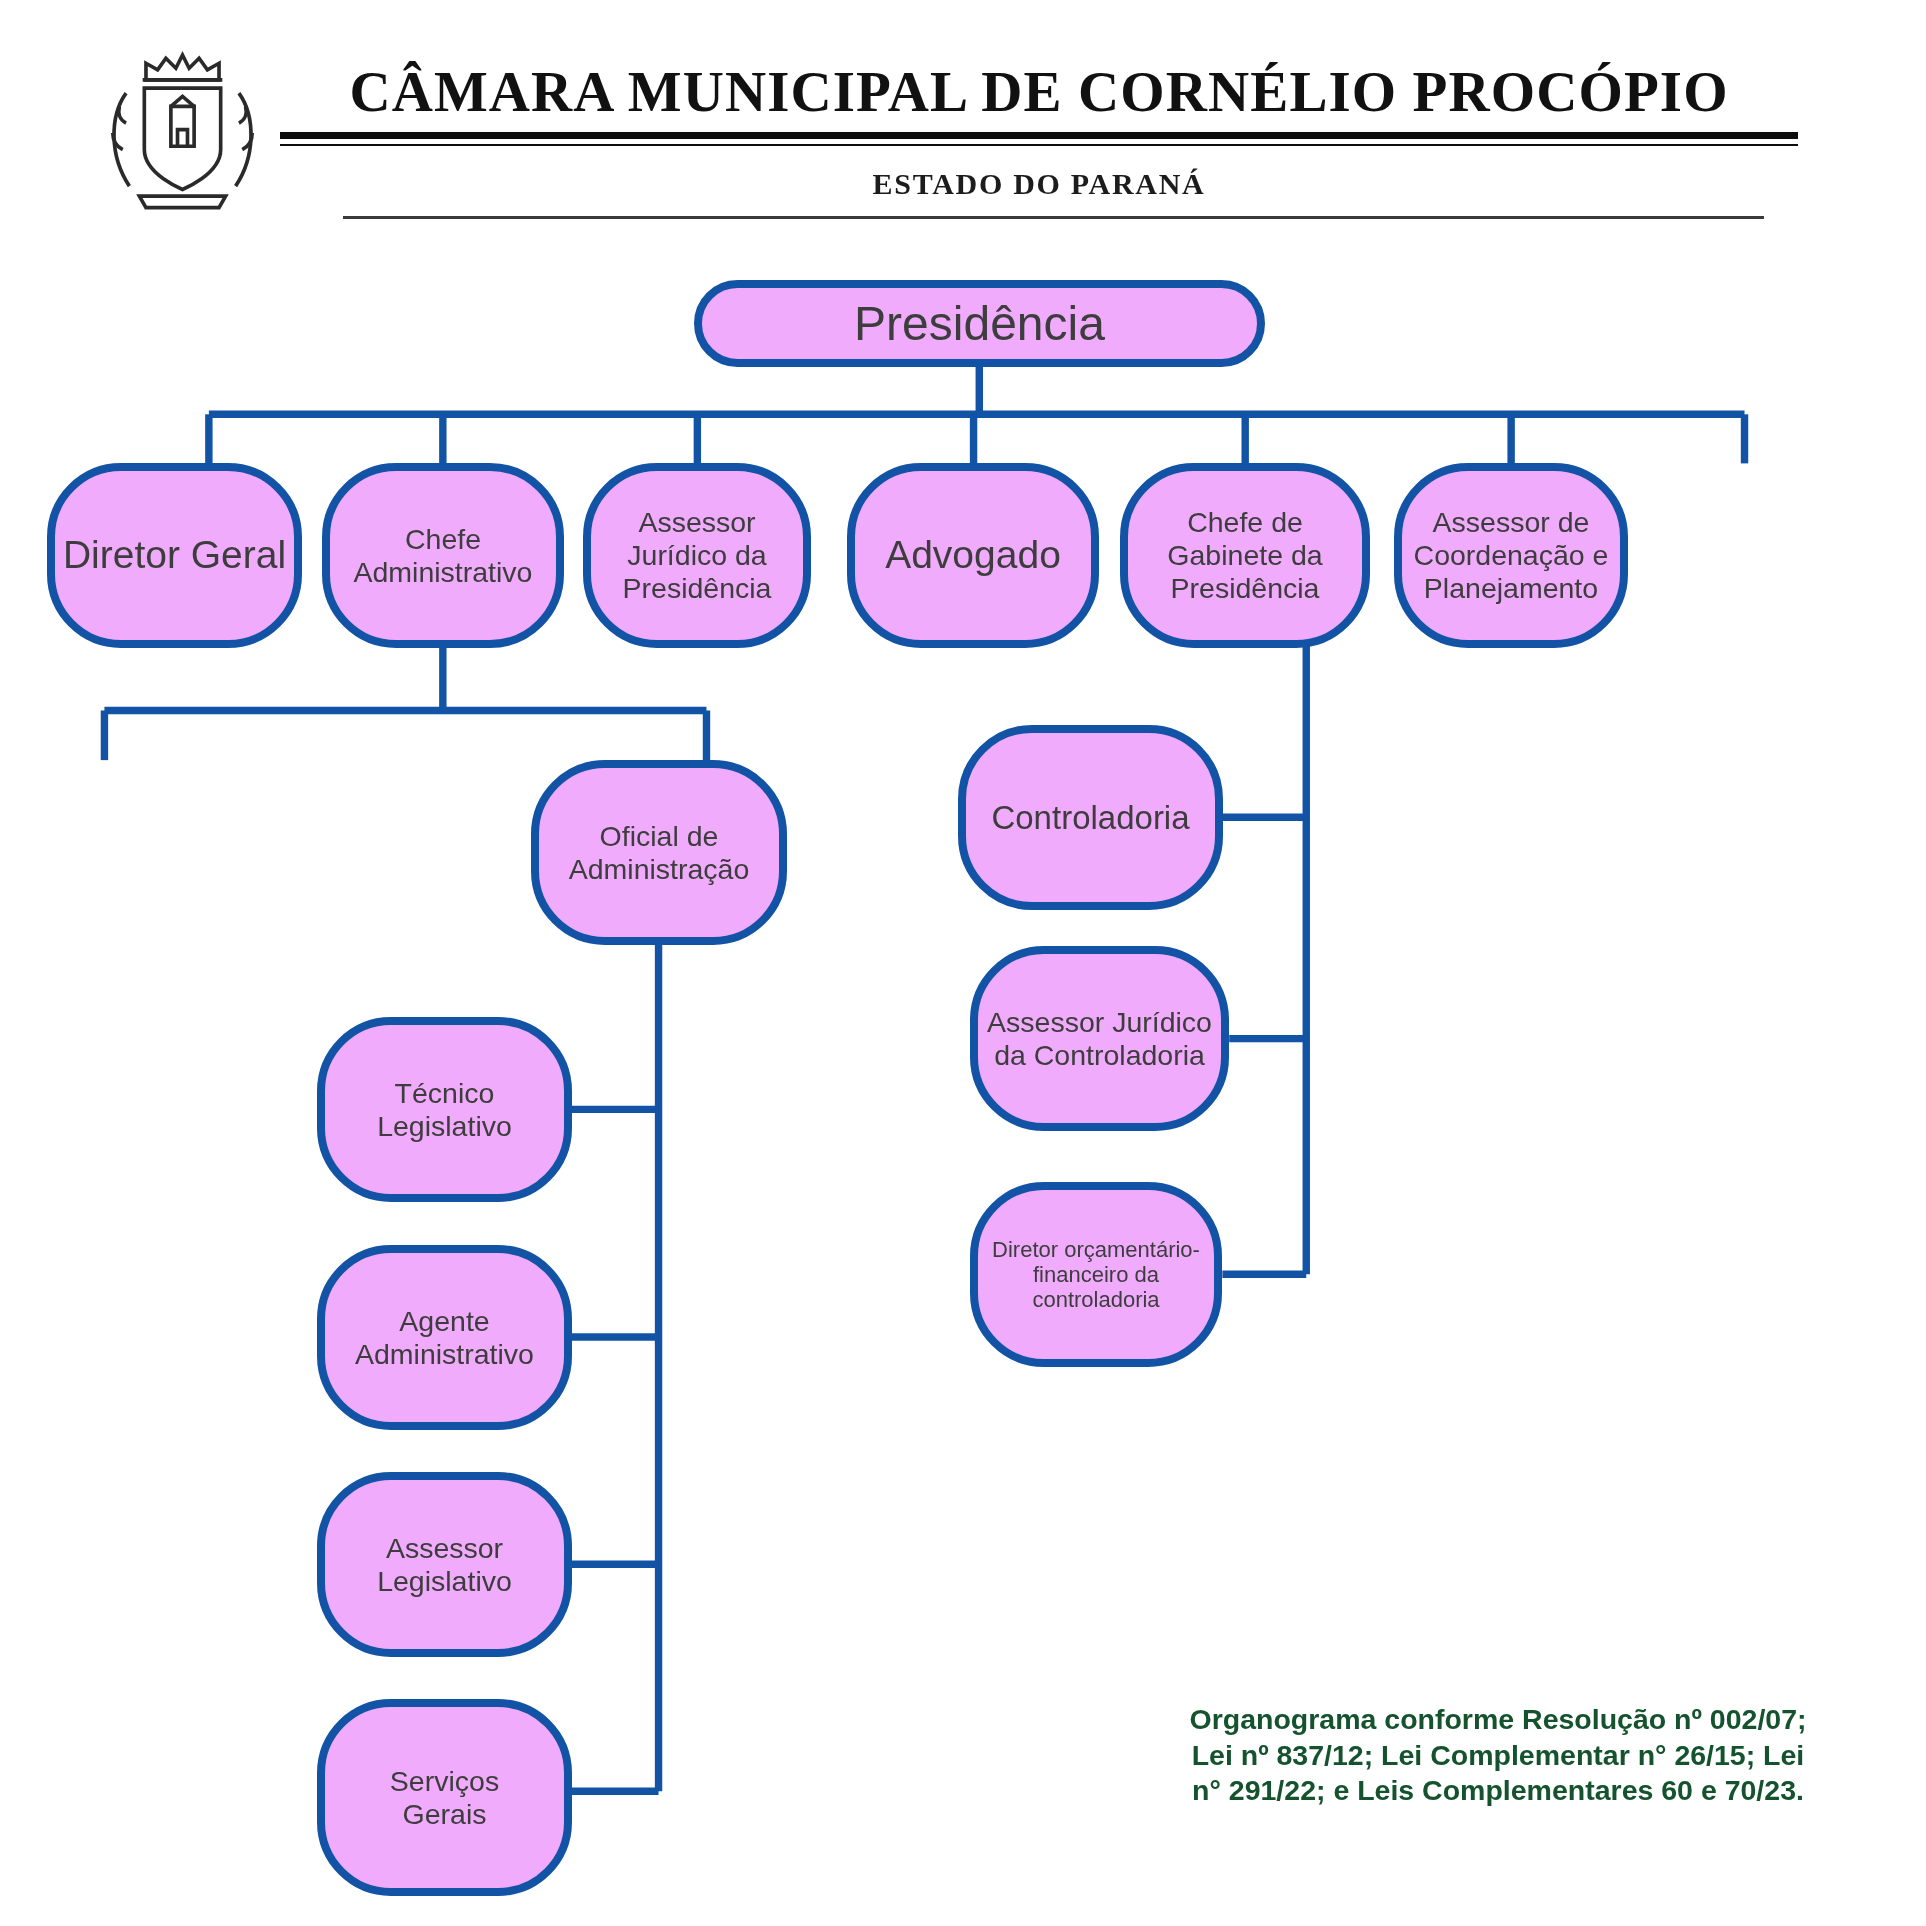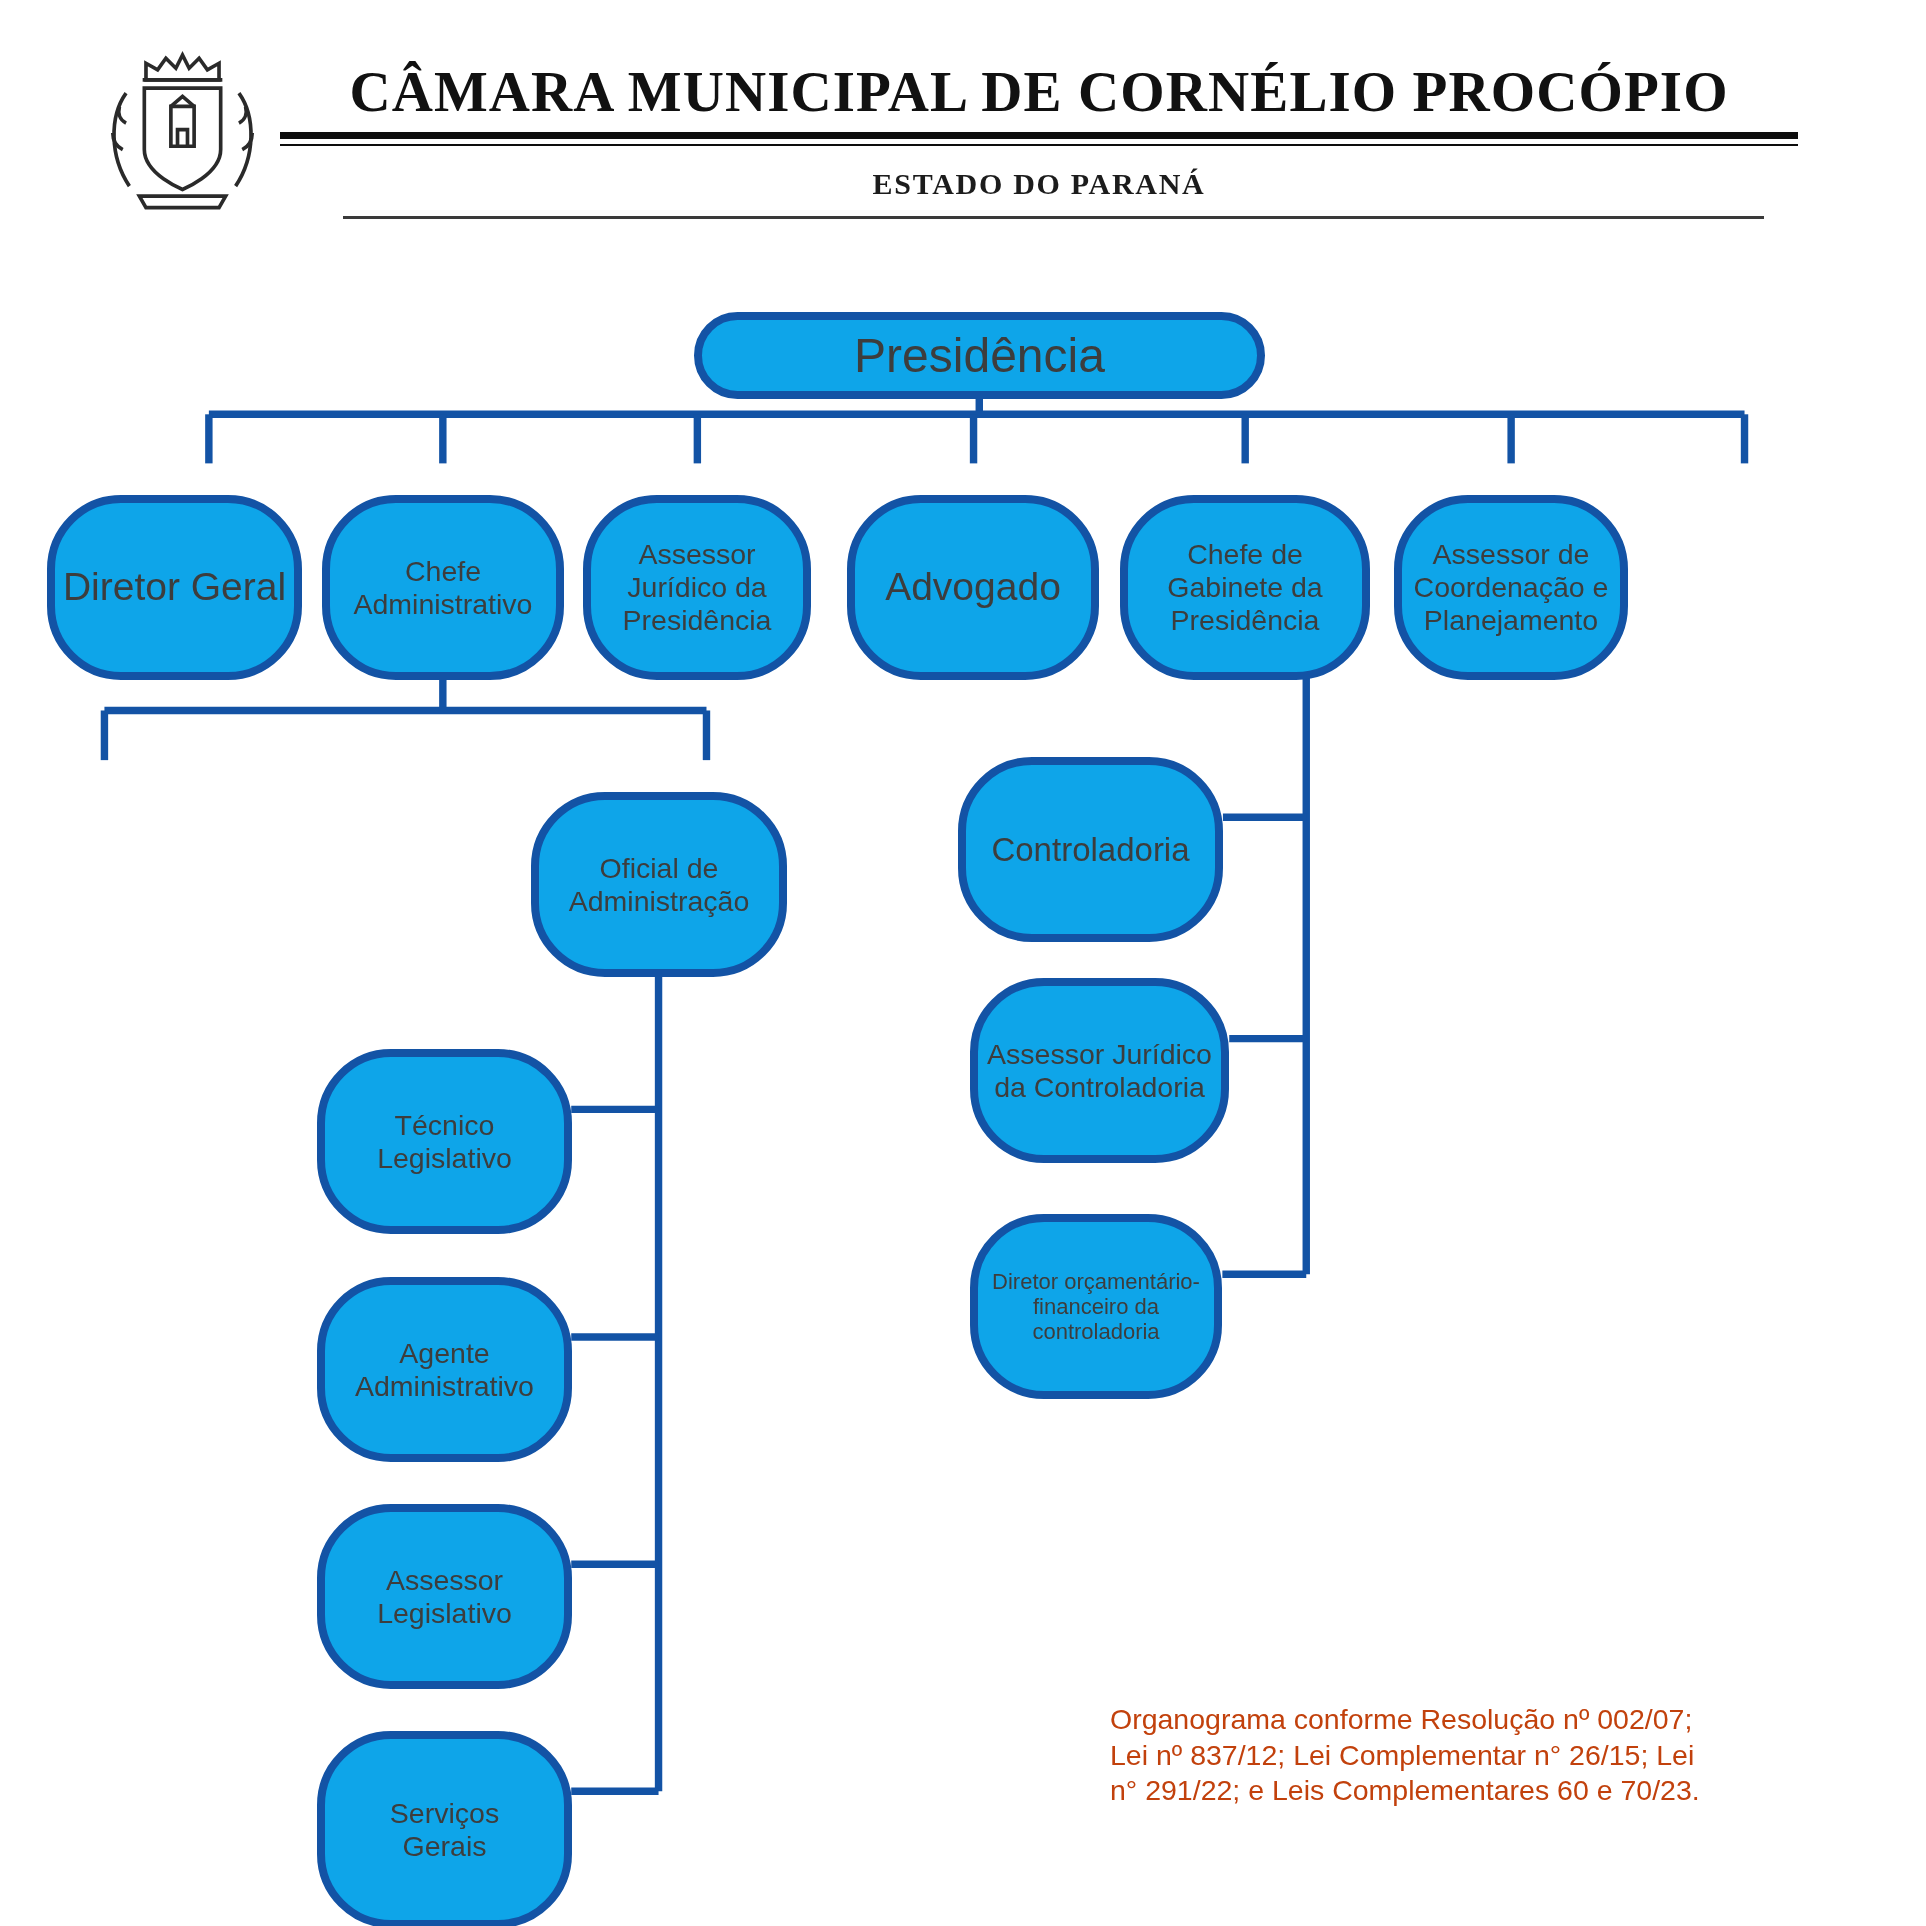--- a/index.html
+++ b/index.html
@@ -58,44 +58,43 @@
   }
   #connectors path{
     fill:none;
     stroke:var(--blue);
     stroke-width:13px;
   }
   
   .node{
     position:absolute;
     box-sizing:border-box;
-    background:#0ea5e9;
+    background:#f0abfc;
     border:8px solid var(--blue);
     border-radius:74px;
     display:flex;
     align-items:center;
     justify-content:center;
     text-align:center;
     color:var(--node-text);
     padding:0 6.8px;
     line-height:1.15;
     z-index:2;
-    margin-top:32px;
   }
   .fs-xl{font-size:48px;}
   .fs-lg{font-size:39px;}
   .fs-cl{font-size:33px;}
   .fs-md{font-size:28.5px;}
   .fs-sm{font-size:22px;}
   .narrow{padding:0 53px;}
   #node-presidencia{border-radius:45px;}
   
   #footnote{
     position:absolute; left:1110px; top:1702px; width:776px;
-    font-size:28.5px; line-height:1.25; color:#c2410c; text-align:left;
+    font-size:28.5px; line-height:1.25; color:#14532d; text-align:center;font-weight:bold;
   }
 </style>
 </head>
 <body>
 
 <div id="canvas">
 
   <svg id="logo" viewBox="0 0 100 100">
     <g fill="none" stroke="#2a2a2a" stroke-width="2.2">
 

